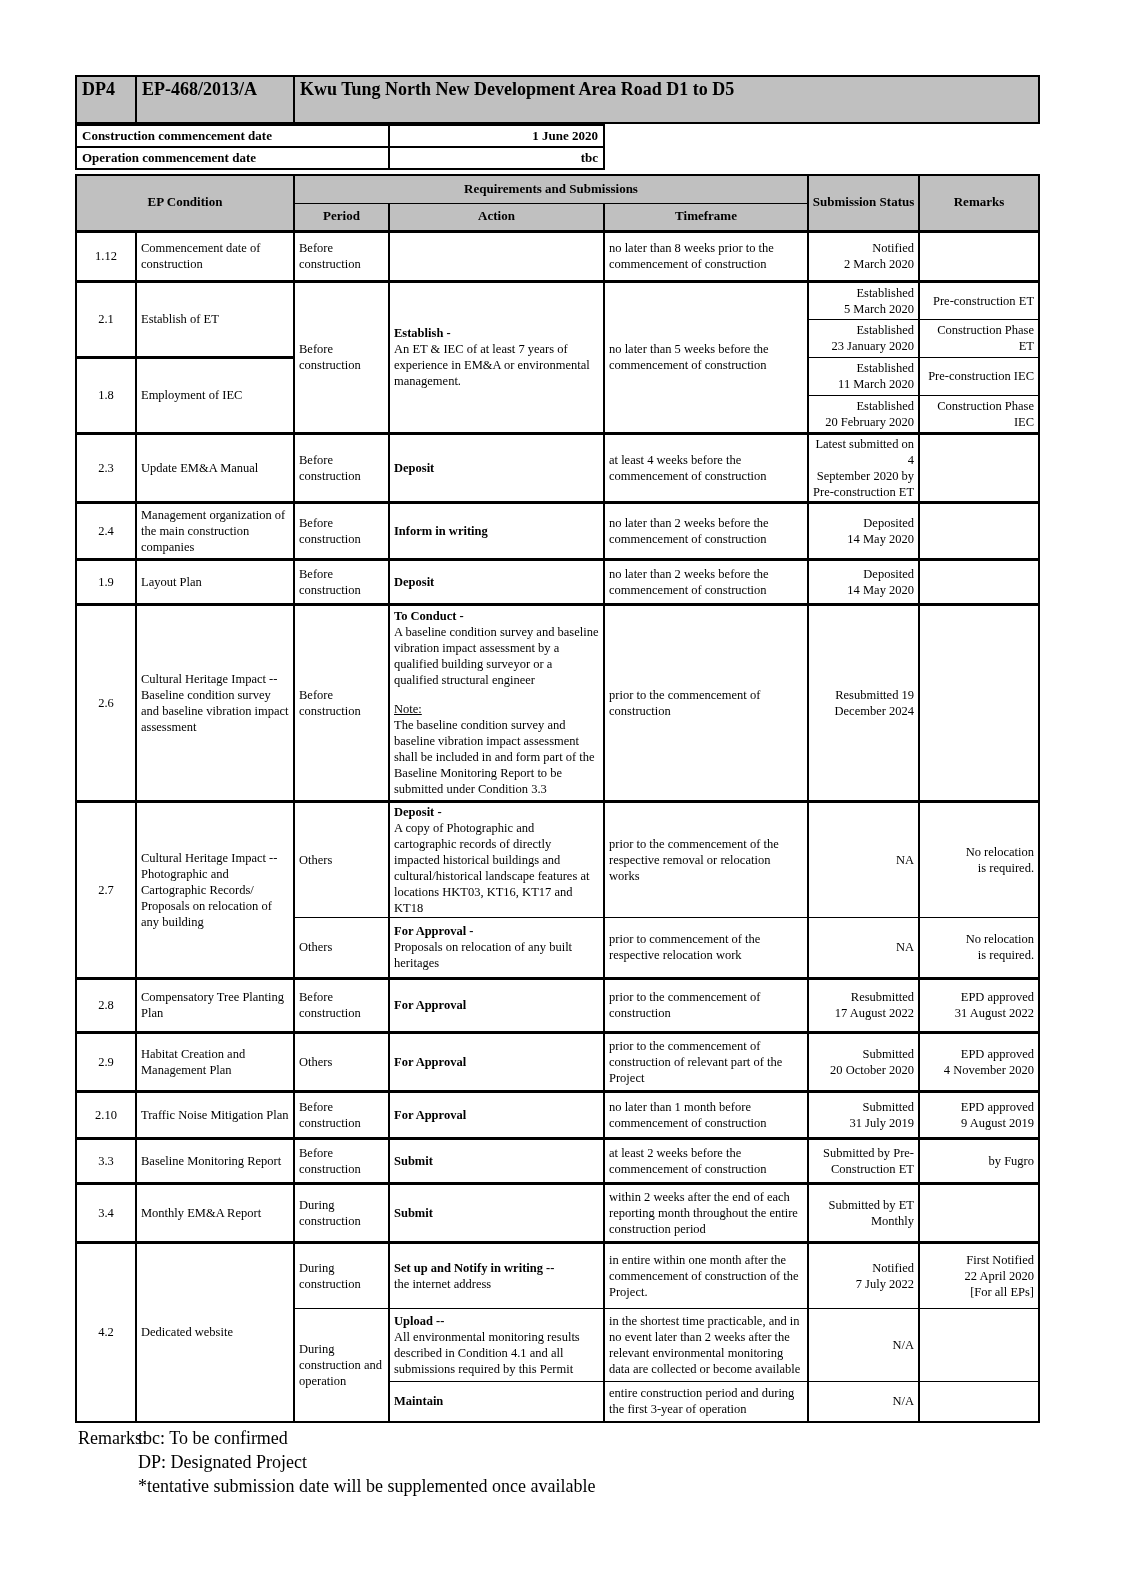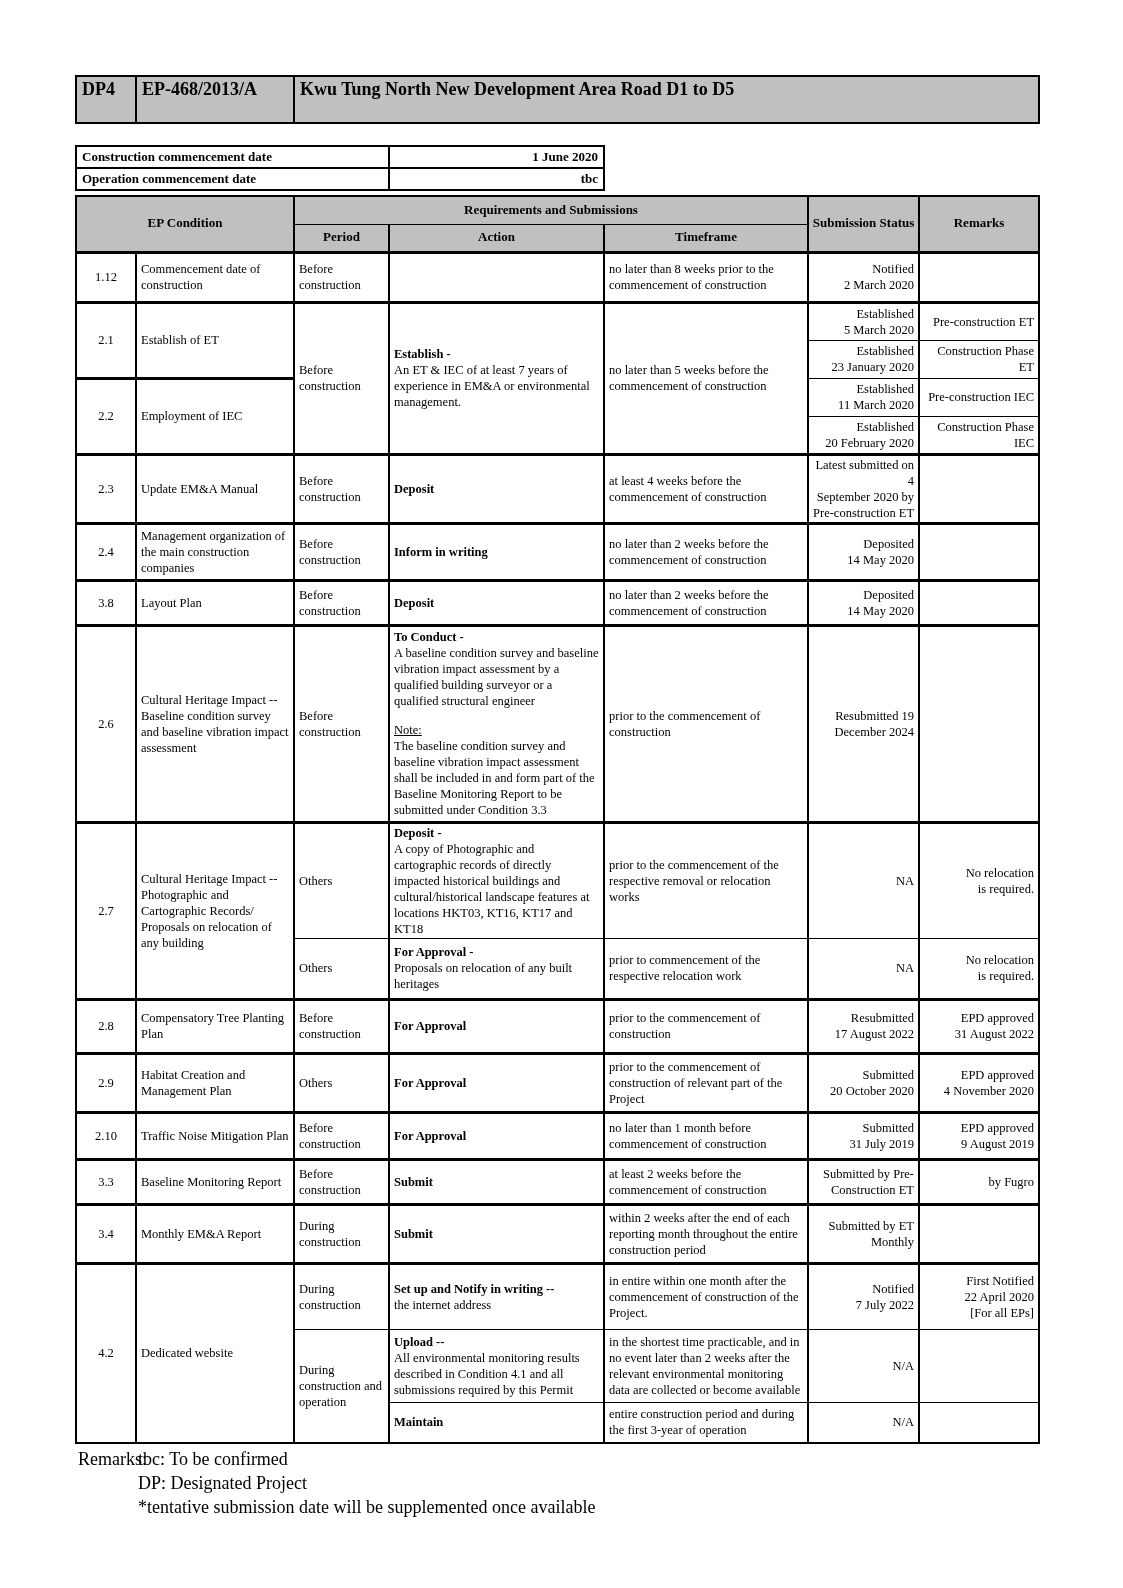--- a/index.html
+++ b/index.html
@@ -16,21 +16,21 @@
   
   table.banner{width:963px;}
   table.banner td{
     border:2px solid #000;background:#c0c0c0;
     font-weight:bold;font-size:18px;
     vertical-align:top;text-align:left;
     padding:2px 5px;height:41px;
   }
 
   
-  table.meta{width:528px;margin-top:21px;}
+  table.meta{width:528px;margin-top:0;}
   table.meta td{
     border:2px solid #000;background:#fff;
     font-weight:bold;font-size:13px;height:20px;
     padding:0 5px;vertical-align:middle;
   }
   table.meta td.label{text-align:left;}
   table.meta td.value{text-align:right;}
 
   
   table.main{width:963px;margin-top:4px;border:2px solid #000;font-size:12.5px;line-height:1.28;}
@@ -140,21 +140,21 @@
       <td class="status">Established
 5 March 2020</td>
       <td class="remarks">Pre-construction ET</td>
     </tr>
     <tr style="height:38px">
       <td class="status">Established
 23 January 2020</td>
       <td class="remarks">Construction Phase ET</td>
     </tr>
     <tr style="height:38px">
-      <td class="no tkc" rowspan="2">2.2</td>
+      <td class="no tkc" rowspan="2">1.8</td>
       <td class="tkc" rowspan="2">Employment of IEC</td>
       <td class="status">Established
 11 March 2020</td>
       <td class="remarks">Pre-construction IEC</td>
     </tr>
     <tr style="height:38px">
       <td class="status">Established
 20 February 2020</td>
       <td class="remarks">Construction Phase IEC</td>
     </tr>
@@ -176,21 +176,21 @@
       <td>Management organization of the main construction companies</td>
       <td>Before construction</td>
       <td class="action"><span class="head">Inform in writing</span></td>
       <td>no later than 2 weeks before the commencement of construction</td>
       <td class="status">Deposited
 14 May 2020</td>
       <td class="remarks"></td>
     </tr>
 
     <tr class="b" style="height:45px">
-      <td class="no">3.8</td>
+      <td class="no">1.9</td>
       <td>Layout Plan</td>
       <td>Before construction</td>
       <td class="action"><span class="head">Deposit</span></td>
       <td>no later than 2 weeks before the commencement of construction</td>
       <td class="status">Deposited
 14 May 2020</td>
       <td class="remarks"></td>
     </tr>
 
     <tr class="b" style="height:197px">

